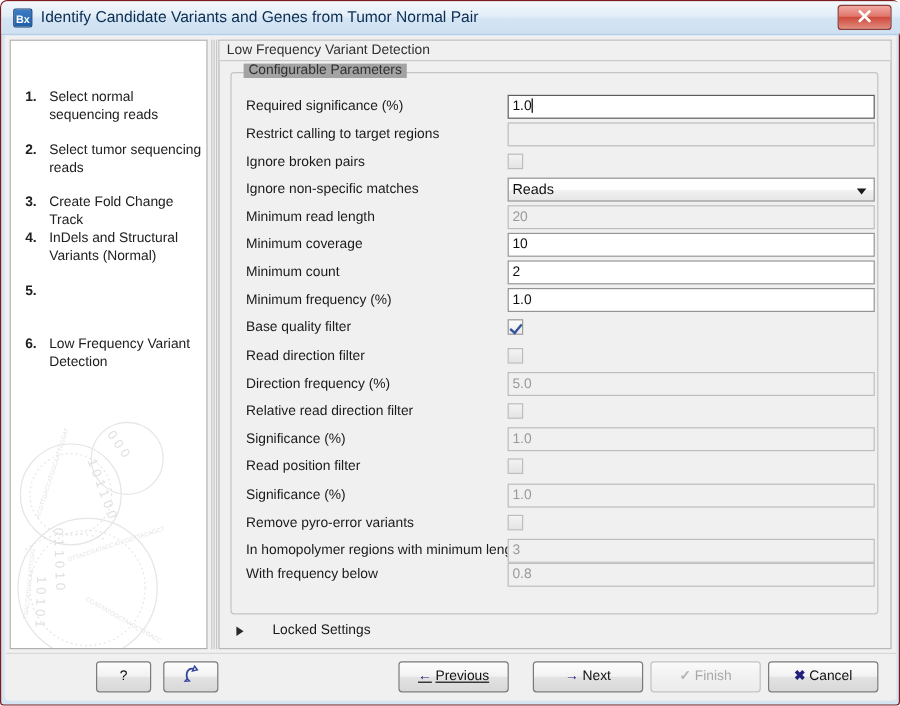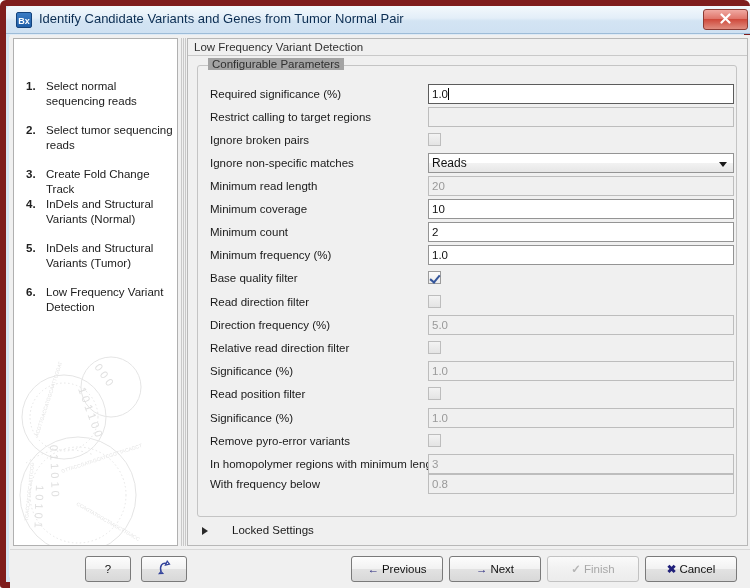--- a/index.html
+++ b/index.html
@@ -10,21 +10,21 @@
     background: #ffffff;
   }
 
   
   .window {
     position: absolute;
     left: 0; top: 0;
     width: 750px; height: 588px;
     box-sizing: border-box;
     background: #d6e5f3;
-    border: 6px solid #7f1d1d;
+    border: 1px solid #7f1d1d;
     border-radius: 6px 6px 3px 3px;
   }
   .window-inner-edge {
     position: absolute;
     left: 3px; top: 3px; right: 3px; bottom: 3px;
     border-radius: 4px;
     background: linear-gradient(to bottom, #eef5fb 0px, #dde9f5 28px, #f0f0f0 28px, #f0f0f0 100%);
     box-sizing: border-box;
   }
 
@@ -382,21 +382,20 @@
       <div class="step" style="top:128px;">
         <span class="step-num">3.</span>
         <span class="step-label">Create Fold Change Track</span>
       </div>
       <div class="step" style="top:158px;">
         <span class="step-num">4.</span>
         <span class="step-label">InDels and Structural Variants (Normal)</span>
       </div>
       <div class="step" style="top:202px;">
         <span class="step-num">5.</span>
-        <span class="step-label">InDels and Structural Variants (Tumor)</span>
       </div>
       <div class="step" style="top:246px;">
         <span class="step-num">6.</span>
         <span class="step-label">Low Frequency Variant Detection</span>
       </div>
     </div>
 
     <div class="splitter">
       <i style="left:1px"></i>
         <i style="left:3px"></i>
@@ -552,21 +551,21 @@
       <span>?</span>
     </div>
     <div class="btn btn-icon" style="left:131px; top:6px;">
       <svg width="16" height="16" viewBox="0 0 16 16" style="vertical-align:-3px">
         <path d="M11,3.5 C6,2 3.5,6 5,11.5" stroke="#33439b" stroke-width="1.5" fill="none"></path>
         <path d="M11.2,1.2 L13.5,4.2 L9.4,5.2 Z" fill="#ffffff" stroke="#33439b" stroke-width="1.2"></path>
         <path d="M5,11.5 L3.3,13.6 L6.8,13.4 Z" fill="#ffffff" stroke="#33439b" stroke-width="1.2"></path>
       </svg>
     </div>
 
-    <div class="btn btn-wide" style="left:341px; top:6px;">
+    <div class="btn btn-wide" style="left:327px; top:6px;text-decoration:underline;">
       <span class="glyph">←</span><span>Previous</span>
     </div>
     <div class="btn btn-wide" style="left:439px; top:6px;">
       <span class="glyph">→</span><span>Next</span>
     </div>
     <div class="btn btn-wide disabled" style="left:537px; top:6px;">
       <span class="glyph">✓</span><span>Finish</span>
     </div>
     <div class="btn btn-wide" style="left:635px; top:6px;">
       <span class="glyph">✖</span><span>Cancel</span>

